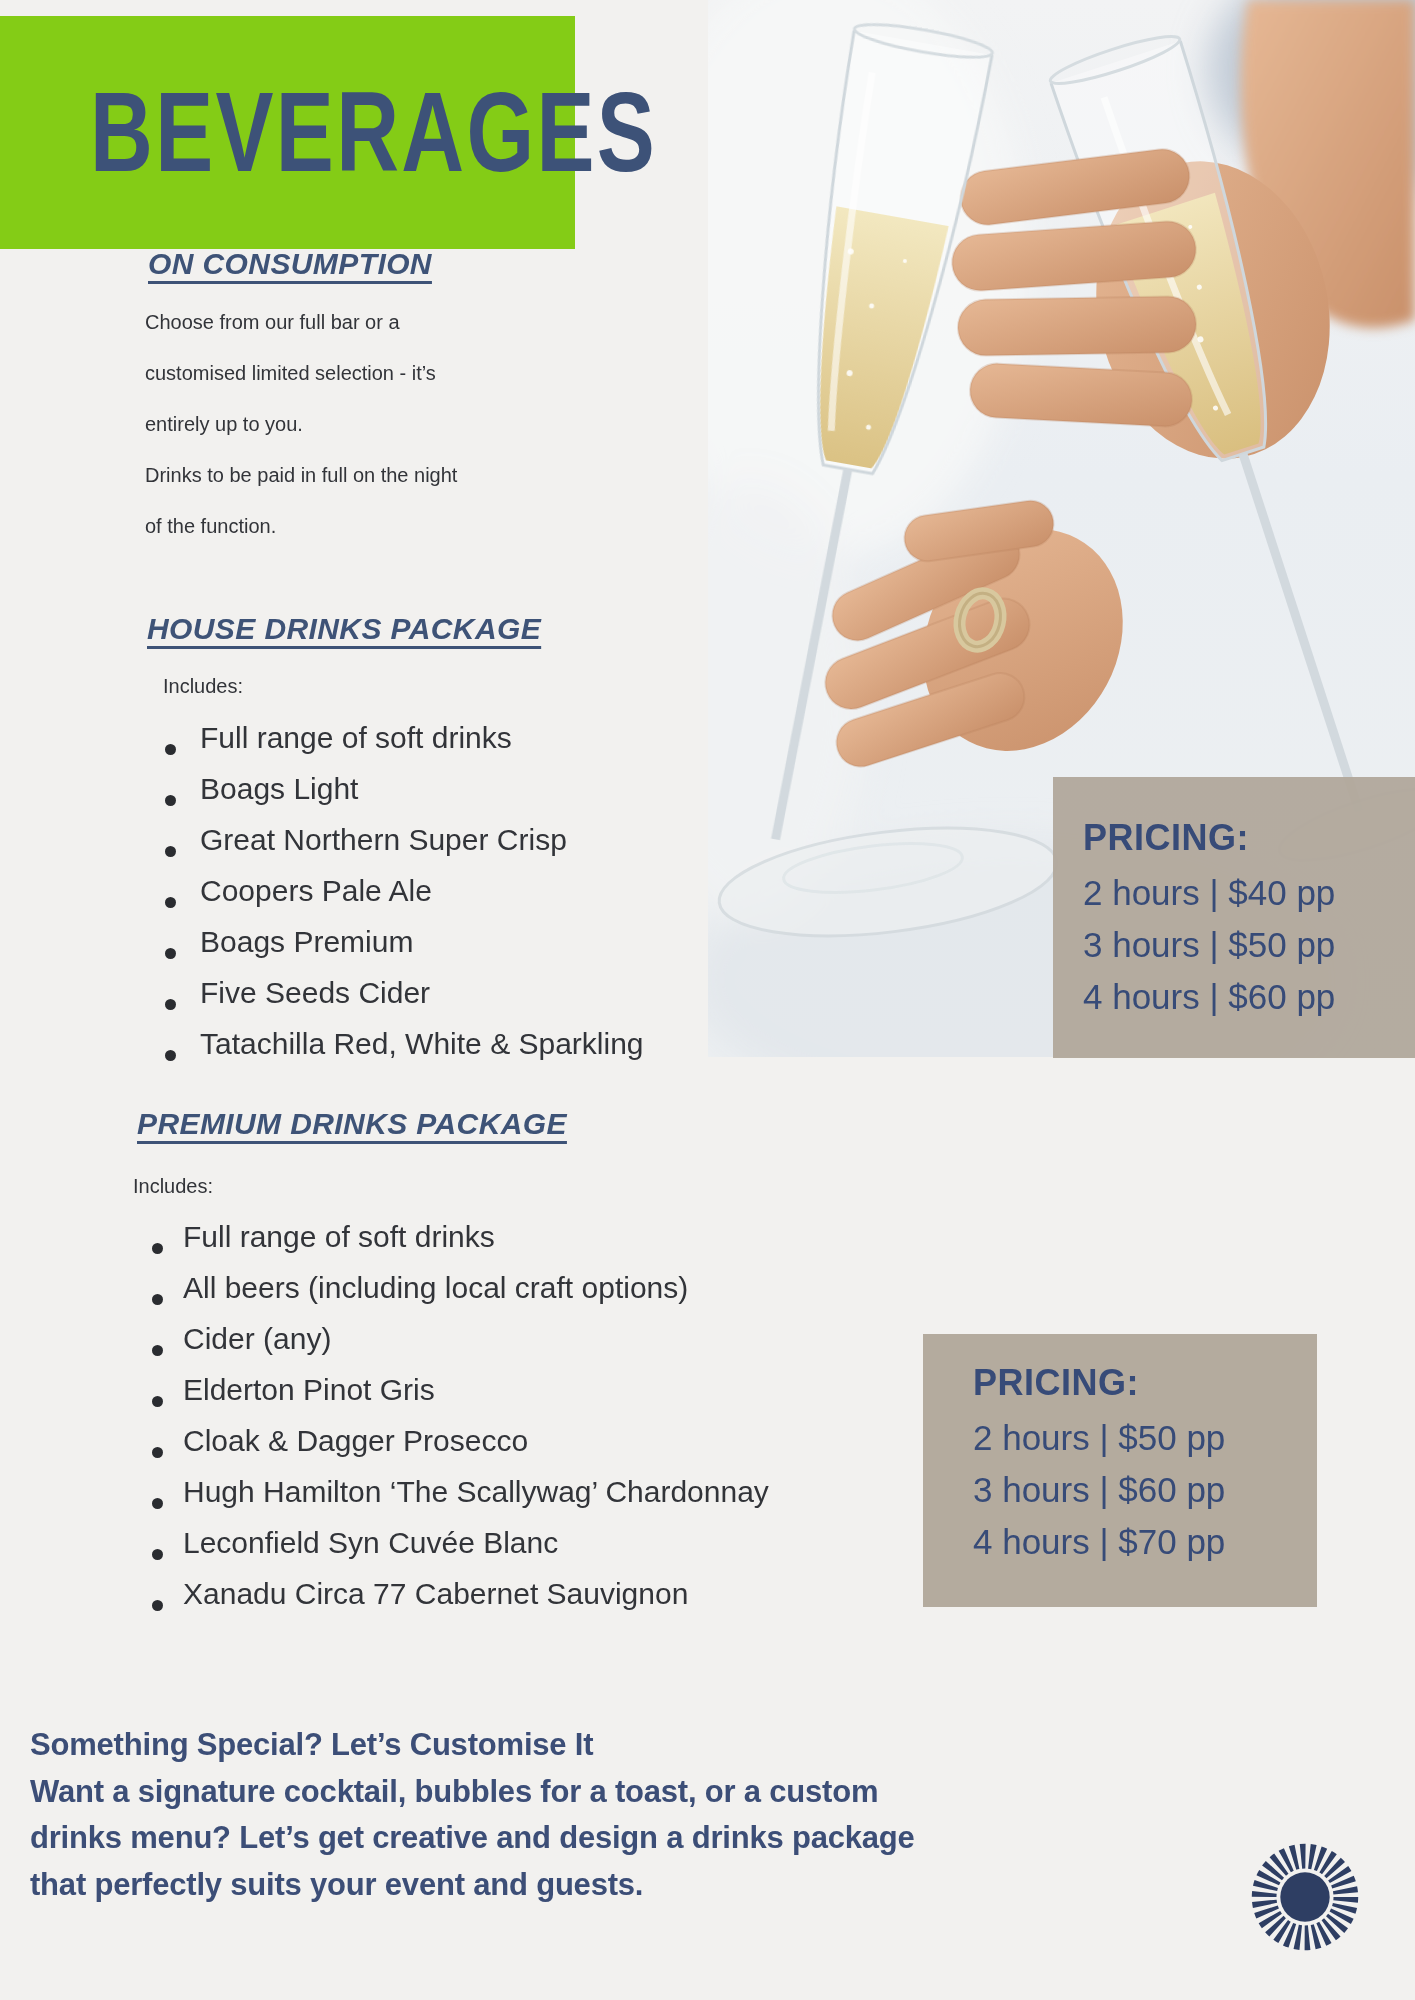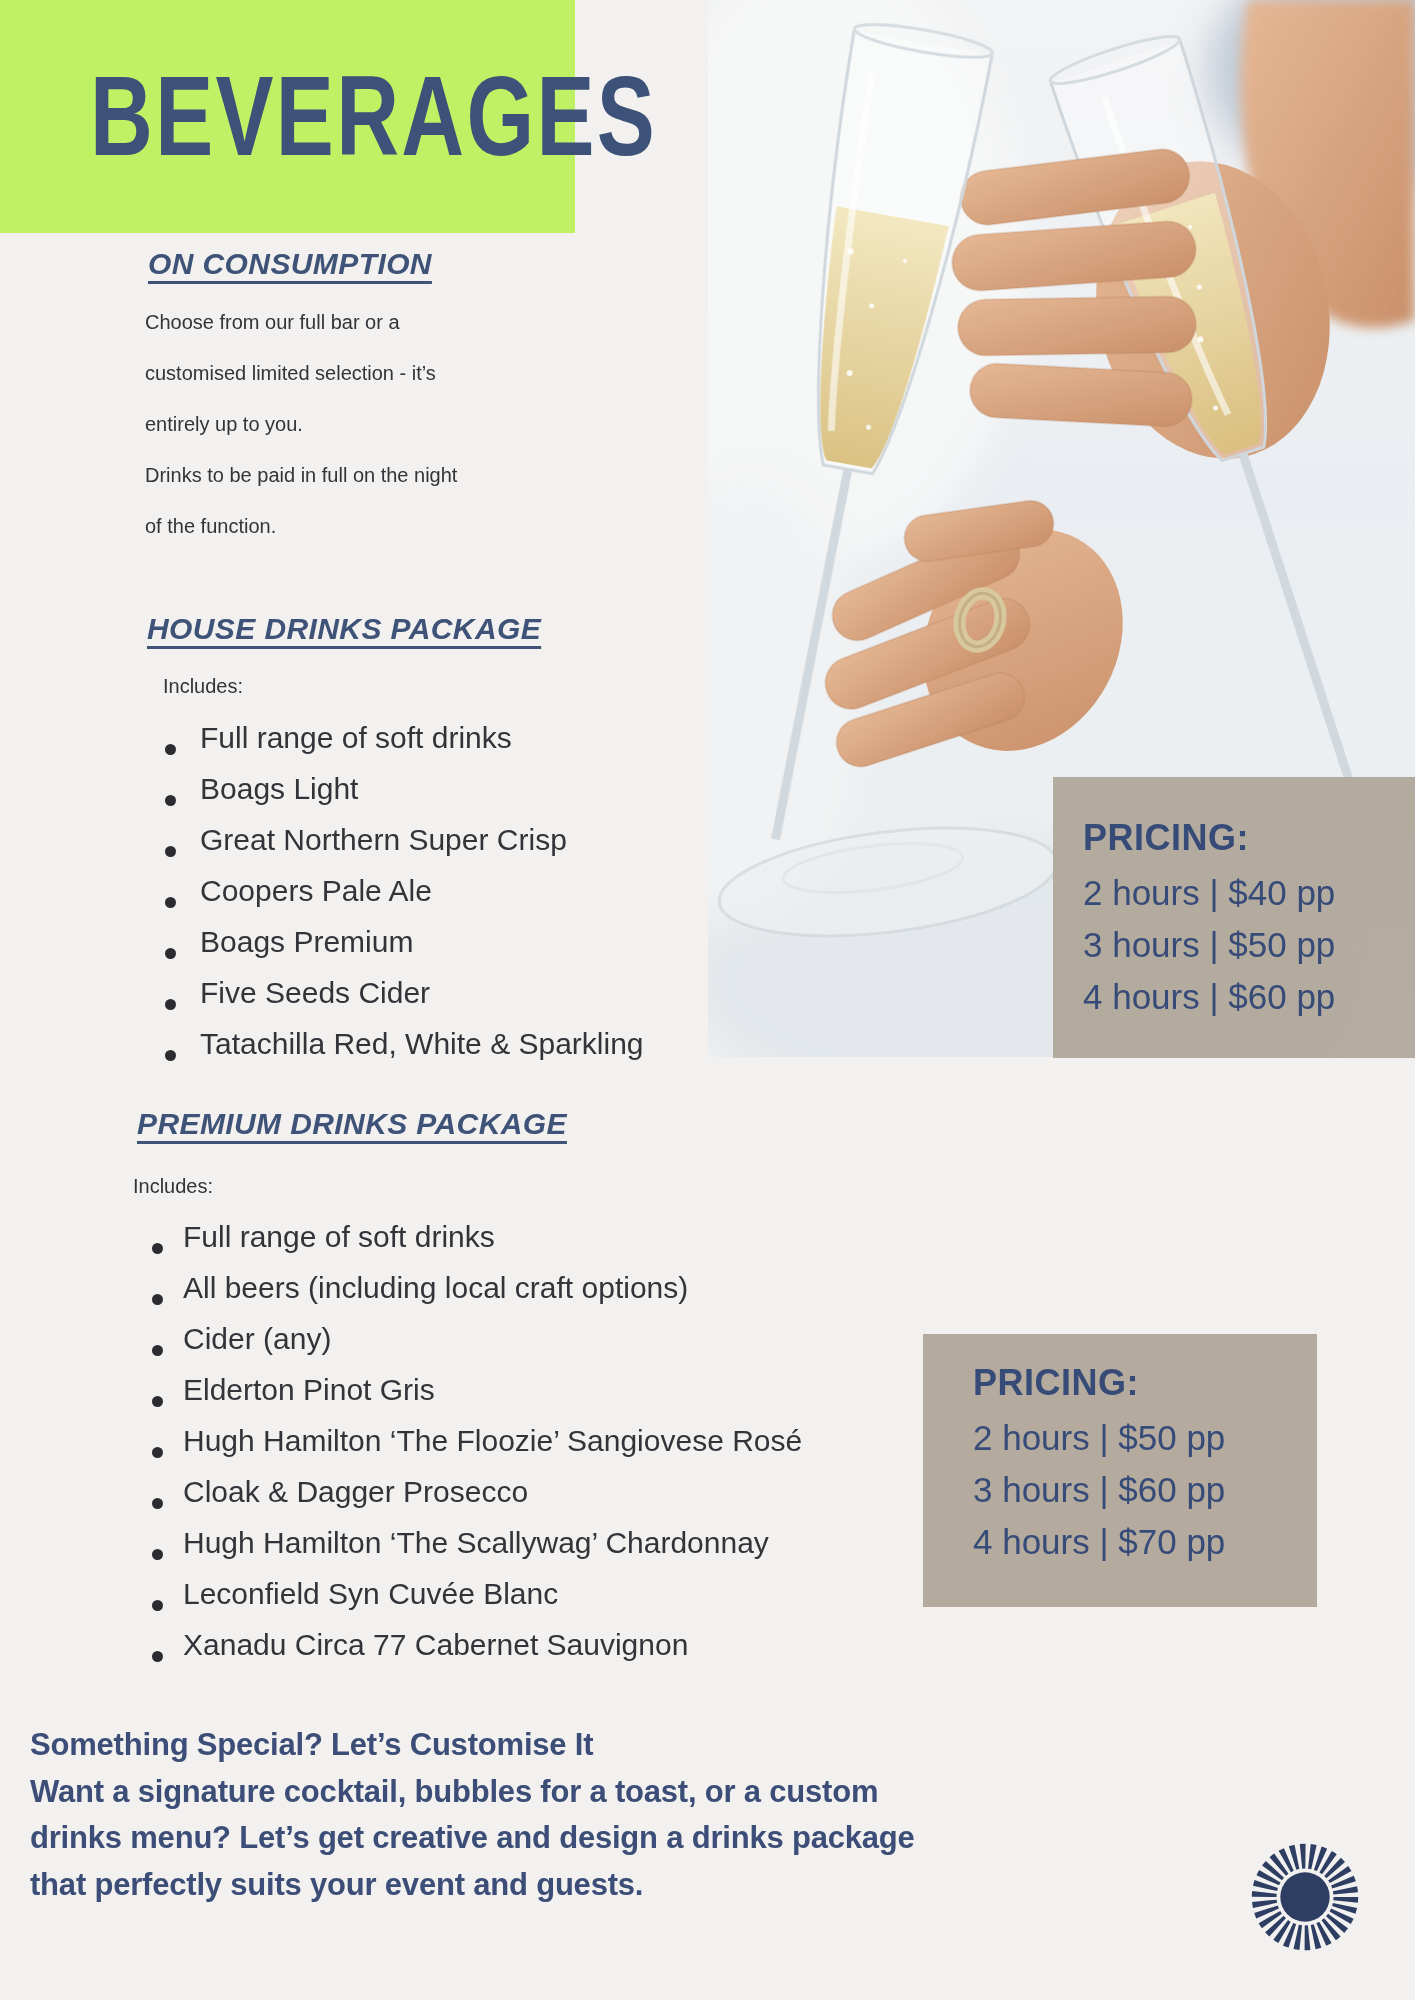--- a/index.html
+++ b/index.html
@@ -5,22 +5,22 @@
   html,body{margin:0;padding:0;}
   .page{
     position:relative;
     width:1415px;height:2000px;
     background:#f2f1ef;
     font-family:"Liberation Sans", sans-serif;
     overflow:hidden;
   }
   
   .banner{
-    position:absolute;left:0;top:0;width:575px;height:233px;
-    background:#bef264;
+    position:absolute;left:0;top:16px;width:575px;height:233px;
+    background:#84cc16;
   }
   .page-title{
     position:absolute;left:90px;top:60px;
     font-size:113px;line-height:1;font-weight:bold;
     color:#3d5278;letter-spacing:3px;
     transform:scaleX(0.77);transform-origin:left top;
     white-space:nowrap;
   }
   
   .photo{
@@ -254,24 +254,20 @@
       <li>
         <span class="dot"></span>
         <span>Cider (any)</span>
       </li>
       <li>
         <span class="dot"></span>
         <span>Elderton Pinot Gris</span>
       </li>
       <li>
         <span class="dot"></span>
-        <span>Hugh Hamilton ‘The Floozie’ Sangiovese Rosé</span>
-      </li>
-      <li>
-        <span class="dot"></span>
         <span>Cloak &amp; Dagger Prosecco</span>
       </li>
       <li>
         <span class="dot"></span>
         <span>Hugh Hamilton ‘The Scallywag’ Chardonnay</span>
       </li>
       <li>
         <span class="dot"></span>
         <span>Leconfield Syn Cuvée Blanc</span>
       </li>

